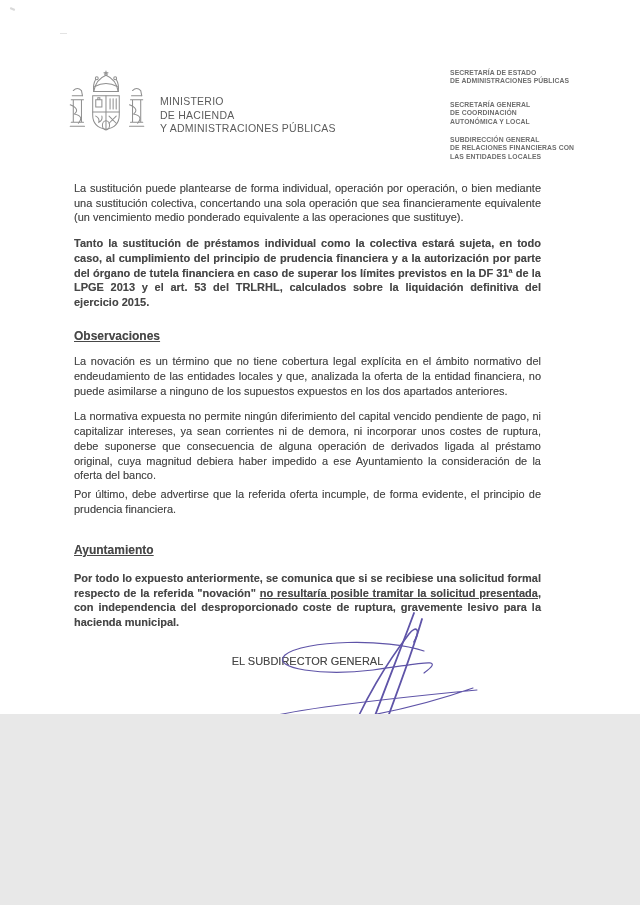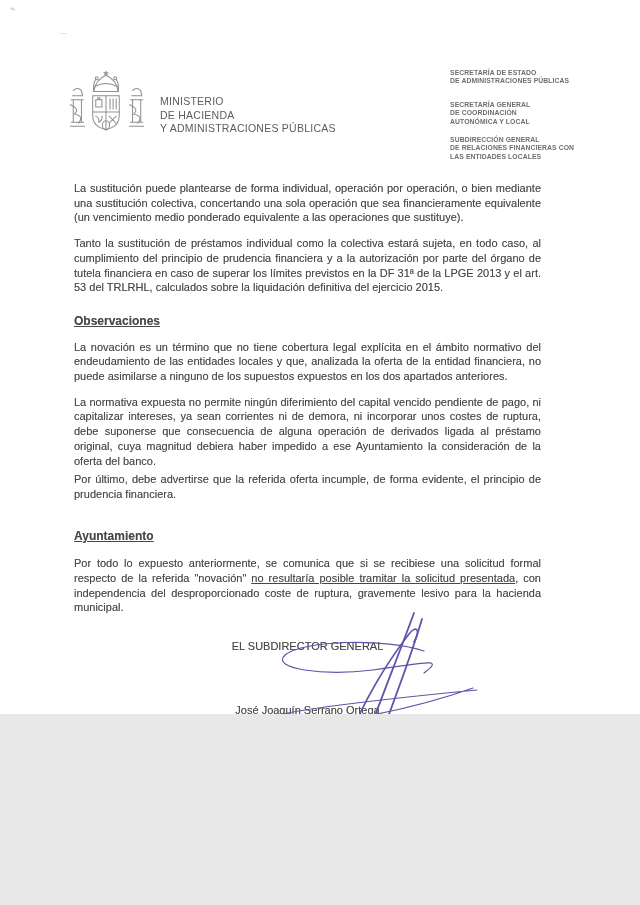--- a/index.html
+++ b/index.html
@@ -19,24 +19,24 @@
     letter-spacing:.1px;white-space:pre-line;margin:0 0 15px 0;
   }
   .orgblock:nth-child(2){margin-bottom:10px;}
   
   .doc-body{
     position:absolute;left:74px;top:181px;width:467px;
     font-size:11px;line-height:14.7px;color:#474747;text-align:justify;
     text-shadow:0 0 .4px rgba(70,70,70,.45);
   }
   .doc-body p{margin:0 0 11px 0;}
-  p.p2{margin-bottom:8px;}
+  p.p2{margin-bottom:8px;font-weight:bold;}
   p.p4{margin-bottom:4px;}
   p.p5{margin-bottom:0;}
-  p.p6{margin-bottom:24px;}
+  p.p6{margin-bottom:24px;font-weight:bold;}
   .sec-heading{
     font-size:12px;font-weight:700;text-decoration:underline;color:#474747;
     margin:19px 0 11px 0;text-align:left;
   }
   .sec-heading.concl{margin:27px 0 13px 0;}
   .uline{text-decoration:underline;}
   
   .sign-block{text-align:center;margin-top:6px;line-height:14px;color:#474747;}
   .sign-name{margin-top:50px;}
   .signature-svg{

